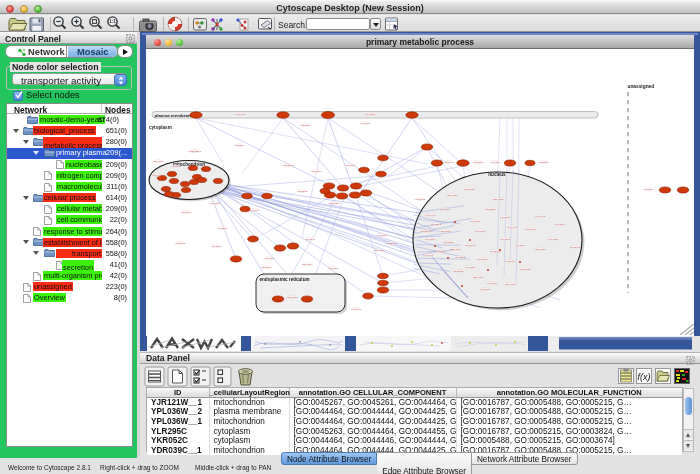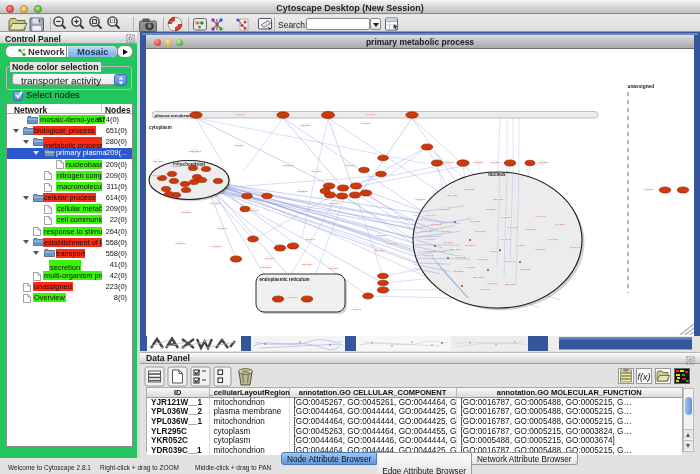--- a/index.html
+++ b/index.html
@@ -292,31 +292,31 @@
         <span style="position:absolute;right:6px;top:0.6px;color:#111;font-size:7.4px">558(0)</span>
       </div>
 <div style="position:absolute;left:0;top:144.3px;width:126px;height:11.15px;">
         <span style="position:absolute;left:26px;top:3.2px;width:0;height:0;border-left:3.5px solid transparent;border-right:3.5px solid transparent;border-top:4.5px solid #555"></span>
         <span style="position:absolute;left:37px;top:1.2px">
           <svg style="display:block" width="11" height="8" viewBox="0 0 11 8">
             <path d="M0.5,2 L0.5,7.5 L10.5,7.5 L10.5,1.5 L5,1.5 L4,0.5 L1,0.5 Z" fill="#6e93c4" stroke="#3d618f" stroke-width="0.8"></path>
             <rect x="0.5" y="2.6" width="10" height="1.1" fill="#a8c2e0"></rect>
           </svg>
         </span>
-        <span style="position:absolute;left:49px;top:0.6px;background:#fb2b14;color:#111;font-size:7.4px;white-space:nowrap;padding:0 0;max-width:46px;overflow:hidden;">transport</span>
+        <span style="position:absolute;left:49px;top:0.6px;background:#fb2b14;color:#111;font-size:7.4px;white-space:nowrap;padding:0 16px;max-width:46px;overflow:hidden;">transport</span>
         <span style="position:absolute;right:6px;top:0.6px;color:#111;font-size:7.4px">558(0)</span>
       </div>
 <div style="position:absolute;left:0;top:155.5px;width:126px;height:11.15px;">
         <span style="position:absolute;left:49px;top:1.2px">
           <svg style="display:block" width="8" height="9" viewBox="0 0 8 9">
             <path d="M0.5,0.5 L5,0.5 L7.5,3 L7.5,8.5 L0.5,8.5 Z" fill="#fdfdfd" stroke="#8a8a8a" stroke-width="0.8"></path>
             <path d="M5,0.5 L5,3 L7.5,3" fill="none" stroke="#8a8a8a" stroke-width="0.8"></path>
           </svg>
         </span>
-        <span style="position:absolute;left:42px;top:0.6px;background:#3df20a;color:#111;font-size:7.4px;white-space:nowrap;padding:3px 1px;max-width:37px;overflow:hidden;">secretion</span>
+        <span style="position:absolute;left:55px;top:0.6px;background:#3df20a;color:#111;font-size:7.4px;white-space:nowrap;padding:3px 1px;max-width:37px;overflow:hidden;">secretion</span>
         <span style="position:absolute;right:6px;top:0.6px;color:#111;font-size:7.4px">41(0)</span>
       </div>
 <div style="position:absolute;left:0;top:166.6px;width:126px;height:11.15px;">
         <span style="position:absolute;left:26px;top:1.2px">
           <svg style="display:block" width="8" height="9" viewBox="0 0 8 9">
             <path d="M0.5,0.5 L5,0.5 L7.5,3 L7.5,8.5 L0.5,8.5 Z" fill="#fdfdfd" stroke="#8a8a8a" stroke-width="0.8"></path>
             <path d="M5,0.5 L5,3 L7.5,3" fill="none" stroke="#8a8a8a" stroke-width="0.8"></path>
           </svg>
         </span>
         <span style="position:absolute;left:36px;top:0.6px;background:#3df20a;color:#111;font-size:7.4px;white-space:nowrap;padding:0 1px;max-width:59px;overflow:hidden;">multi-organism pro</span>

